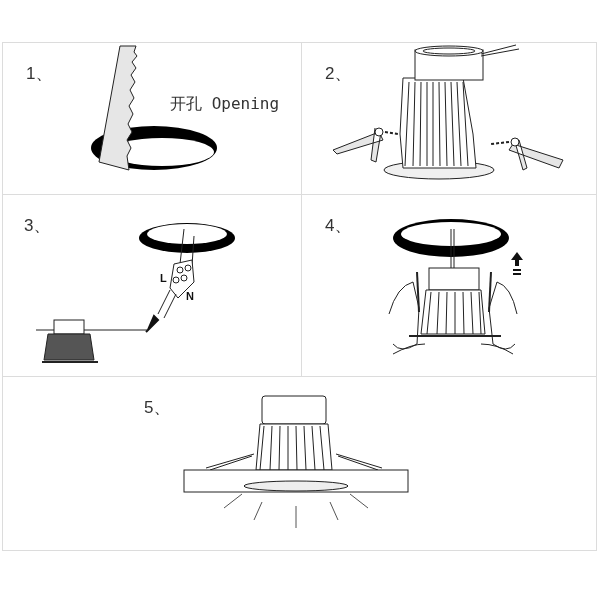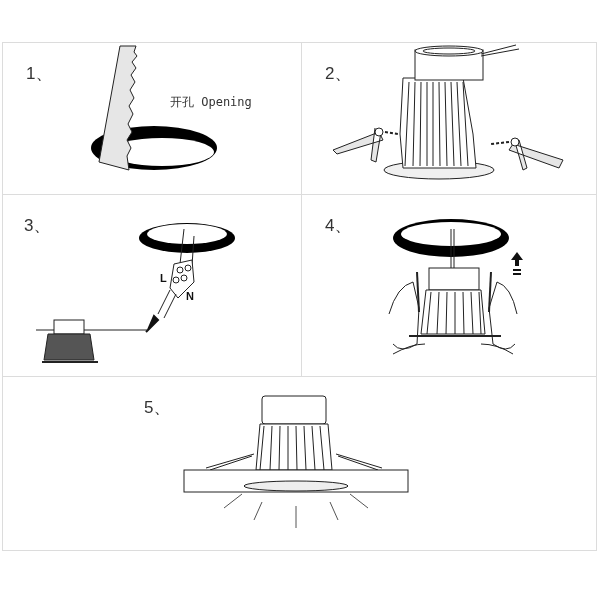--- a/index.html
+++ b/index.html
@@ -2,21 +2,21 @@
 <html><head>
 <meta charset="utf-8">
 <style>
   html,body{margin:0;padding:0;background:#fff;}
   body{width:600px;height:600px;position:relative;overflow:hidden;font-family:"Liberation Sans",sans-serif;}
   .grid{position:absolute;left:2px;top:42px;width:595px;height:509px;border:1px solid #dcdcdc;box-sizing:border-box;}
   .hline{position:absolute;height:1px;background:#dcdcdc;}
   .vline{position:absolute;width:1px;background:#dcdcdc;}
   .cell{position:absolute;}
   .num{position:absolute;font-size:17px;color:#333;font-family:"Liberation Sans",sans-serif;}
-  .cap{position:absolute;font-size:12px;color:#333;font-family:"DejaVu Sans Mono",monospace;white-space:nowrap;}
+  .cap{position:absolute;font-size:16px;color:#333;font-family:"DejaVu Sans Mono",monospace;white-space:nowrap;}
   .lbl{position:absolute;font-size:11px;font-weight:bold;color:#111;font-family:"Liberation Sans",sans-serif;}
   svg{position:absolute;overflow:visible;}
 </style>
 </head>
 <body>
 
 <div class="grid"></div>
 <div class="vline" style="left:301px;top:42px;height:334px;"></div>
 <div class="hline" style="left:2px;top:194px;width:595px;"></div>
 <div class="hline" style="left:2px;top:376px;width:595px;"></div>

